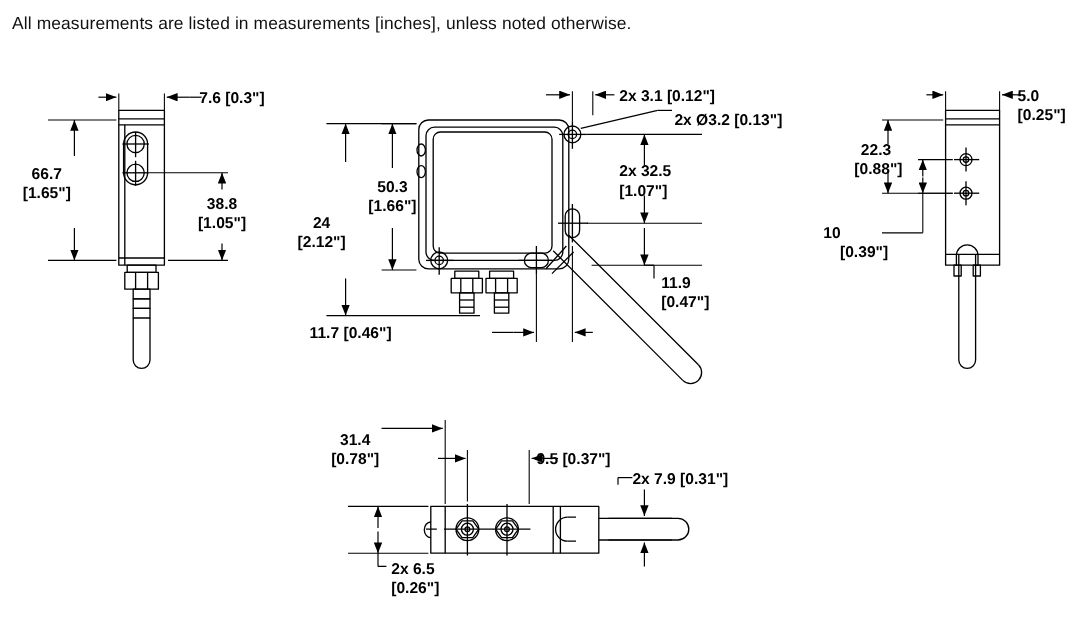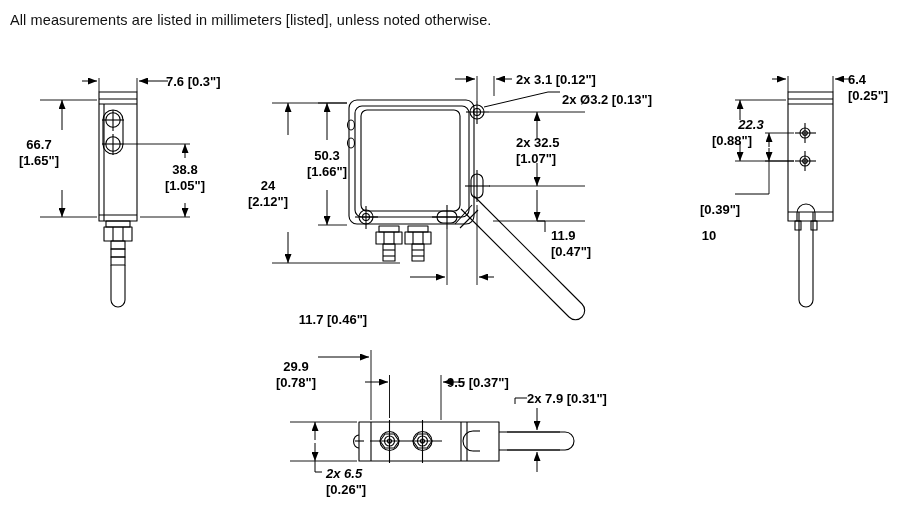--- a/index.html
+++ b/index.html
@@ -39,28 +39,28 @@
   }
   .dimtext {
     position: absolute;
     font-size: 13px;
     font-weight: bold;
     color: #000;
     line-height: 15.5px;
     white-space: nowrap;
   }
   .dimtext.ctr { text-align: center; }
-  .dimtext.rgt { text-align: center; margin-top: 42px; }
+  .dimtext.rgt { text-align: left; }
 </style>
 </head>
 <body>
 
 <div id="sheet">
 
-  <div id="note">All measurements are listed in millimeters [listed], unless noted otherwise.</div>
+  <div id="note">All measurements are listed in measurements [inches], unless noted otherwise.</div>
 
   <svg class="draw" viewBox="0 0 907 523" xmlns="http://www.w3.org/2000/svg">
     <defs>
       <marker id="arrR" markerWidth="9" markerHeight="7" refX="9" refY="3.5" orient="auto" markerUnits="userSpaceOnUse">
         <path d="M0,0 L9,3.5 L0,7 z" fill="#000"></path>
       </marker>
       <marker id="arrL" markerWidth="9" markerHeight="7" refX="0" refY="3.5" orient="auto" markerUnits="userSpaceOnUse">
         <path d="M9,0 L0,3.5 L9,7 z" fill="#000"></path>
       </marker>
     </defs>
@@ -336,32 +336,32 @@
   <div class="dimtext" style="left:562px; top:92px;">2x Ø3.2 [0.13"]</div>
 
   <div class="dimtext" style="left:516px; top:135px;">2x 32.5</div>
   <div class="dimtext" style="left:516px; top:151px;">[1.07"]</div>
 
   <div class="dimtext" style="left:551px; top:228px;text-align:right;">11.9</div>
   <div class="dimtext" style="left:551px; top:244px;">[0.47"]</div>
 
   <div class="dimtext rgt" style="left:258px; top:270px; width:150px;">11.7 [0.46"]</div>
 
-  <div class="dimtext" style="left:848px; top:72px;">6.4</div>
+  <div class="dimtext" style="left:848px; top:72px;">5.0</div>
   <div class="dimtext" style="left:848px; top:88px;">[0.25"]</div>
 
-  <div class="dimtext ctr" style="left:725px; top:117px; width:52px;font-style:italic;">22.3</div>
+  <div class="dimtext ctr" style="left:704px; top:117px; width:52px;">22.3</div>
   <div class="dimtext ctr" style="left:700px; top:133px; width:64px;">[0.88"]</div>
 
   <div class="dimtext rgt" style="left:686px; top:186px; width:46px;">10</div>
   <div class="dimtext" style="left:700px; top:202px;">[0.39"]</div>
 
-  <div class="dimtext ctr" style="left:268px; top:359px; width:56px;">29.9</div>
+  <div class="dimtext ctr" style="left:268px; top:359px; width:56px;">31.4</div>
   <div class="dimtext ctr" style="left:262px; top:375px; width:68px;">[0.78"]</div>
 
   <div class="dimtext" style="left:447px; top:375px;">9.5 [0.37"]</div>
 
   <div class="dimtext" style="left:527px; top:391px;">2x 7.9 [0.31"]</div>
 
-  <div class="dimtext" style="left:326px; top:466px;font-style:italic;">2x 6.5</div>
+  <div class="dimtext" style="left:326px; top:466px;">2x 6.5</div>
   <div class="dimtext" style="left:326px; top:482px;">[0.26"]</div>
 
 </div>
 
 </body></html>

